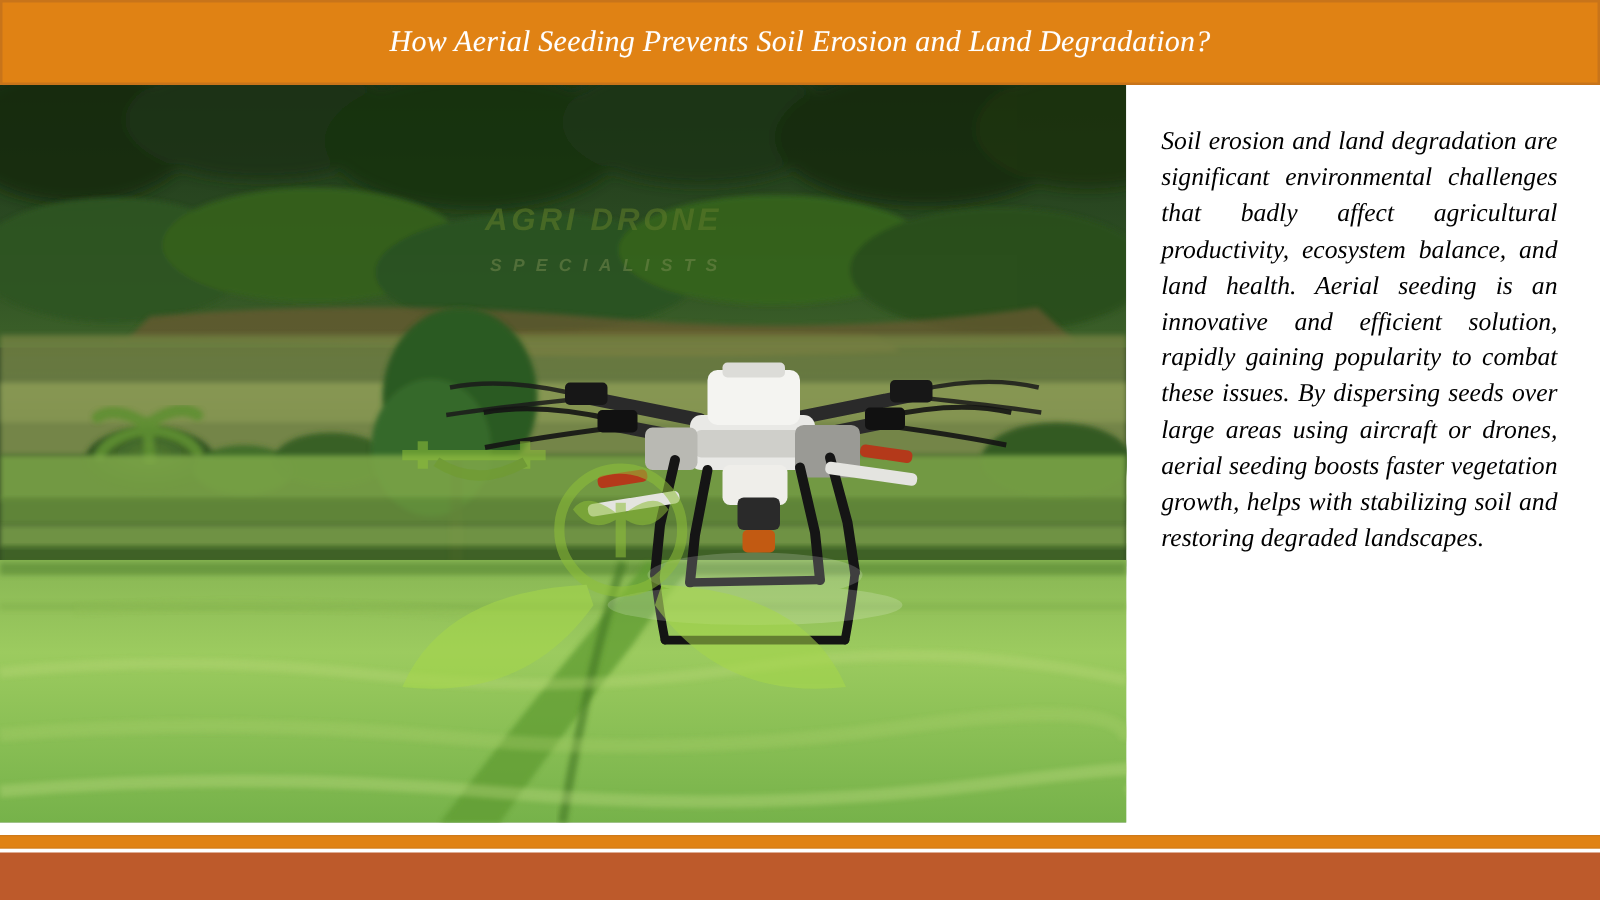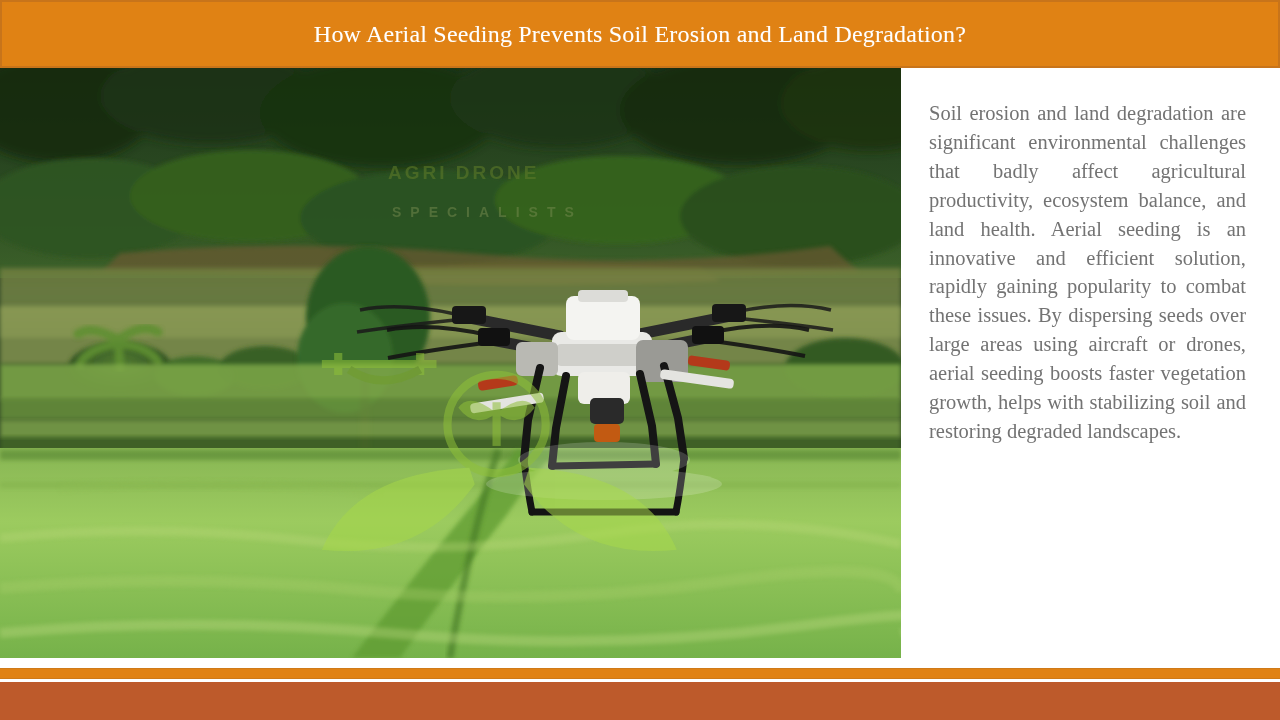--- a/index.html
+++ b/index.html
@@ -1,19 +1,19 @@
 <!DOCTYPE html>
 <html><head>
 <meta charset="utf-8">
 <style>
   * { margin:0; padding:0; box-sizing:border-box; }
   html,body { width:1280px; height:720px; overflow:hidden; background:#ffffff; }
   body { font-family:"Liberation Serif", serif; }
 
-  .slide { position:relative; width:1280px; height:624px; background:#ffffff; }
+  .slide { position:relative; width:1280px; height:624px; background:#ffffff;font-style:italic; }
 
   
   .title-bar{
     position:absolute; left:0; top:0; width:1280px; height:68px;
     background:#E08214;
     border-top:2px solid #C8741A;
     border-bottom:2px solid #C8741A;
     border-left:2px solid #C8741A;
     border-right:2px solid #C8741A;
     display:flex; align-items:center; justify-content:center;
@@ -34,21 +34,21 @@
 
   
   .copy-panel{
     position:absolute; left:901px; top:68px; width:379px; height:590px;
     background:#ffffff;
   }
   .copy-text{
     position:absolute; left:28px; top:31px; width:317px;
     font-family:"Liberation Serif", serif;
     font-size:20.5px; line-height:28.9px;
-    color:#737373;
+    color:#000000;
     text-align:justify; text-align-last:left;
     -webkit-hyphens:none; hyphens:none;
   }
 
   
   .gap-white{
     position:absolute; left:0; top:658px; width:1280px; height:10px; background:#ffffff;
   }
   .band-thin{
     position:absolute; left:0; top:668px; width:1280px; height:11px;
@@ -63,21 +63,21 @@
   }
 
   
   .watermark{
     position:absolute; left:300px; top:72px; width:330px; height:88px;
     pointer-events:none;
   }
   .wm-word{
     position:absolute; left:88px; top:22px;
     font-family:"Liberation Sans", sans-serif;
-    font-weight:bold; font-size:19px; letter-spacing:3px;
+    font-weight:bold; font-size:25px; letter-spacing:3px;
     color:rgba(90,120,40,0.62);
   }
   .wm-sub{
     position:absolute; left:92px; top:64px;
     font-family:"Liberation Sans", sans-serif;
     font-weight:bold; font-size:14px; letter-spacing:9px;
     color:rgba(120,140,80,0.50);
   }
 </style>
 </head>

